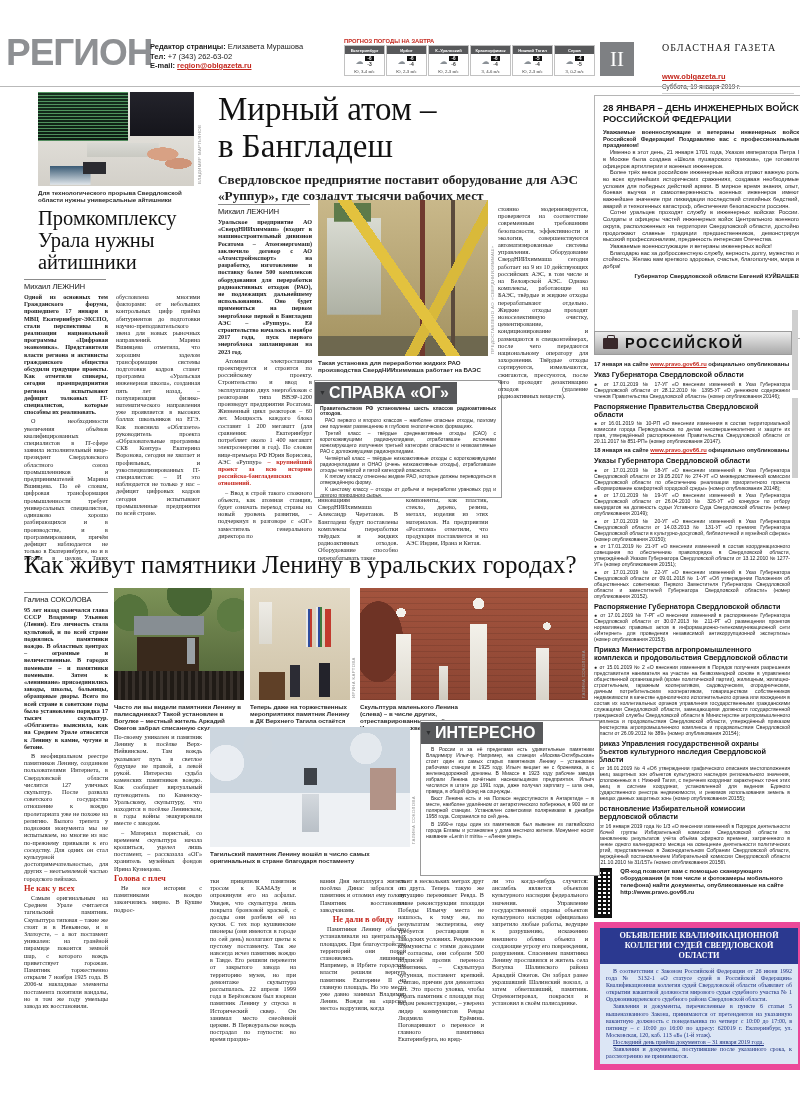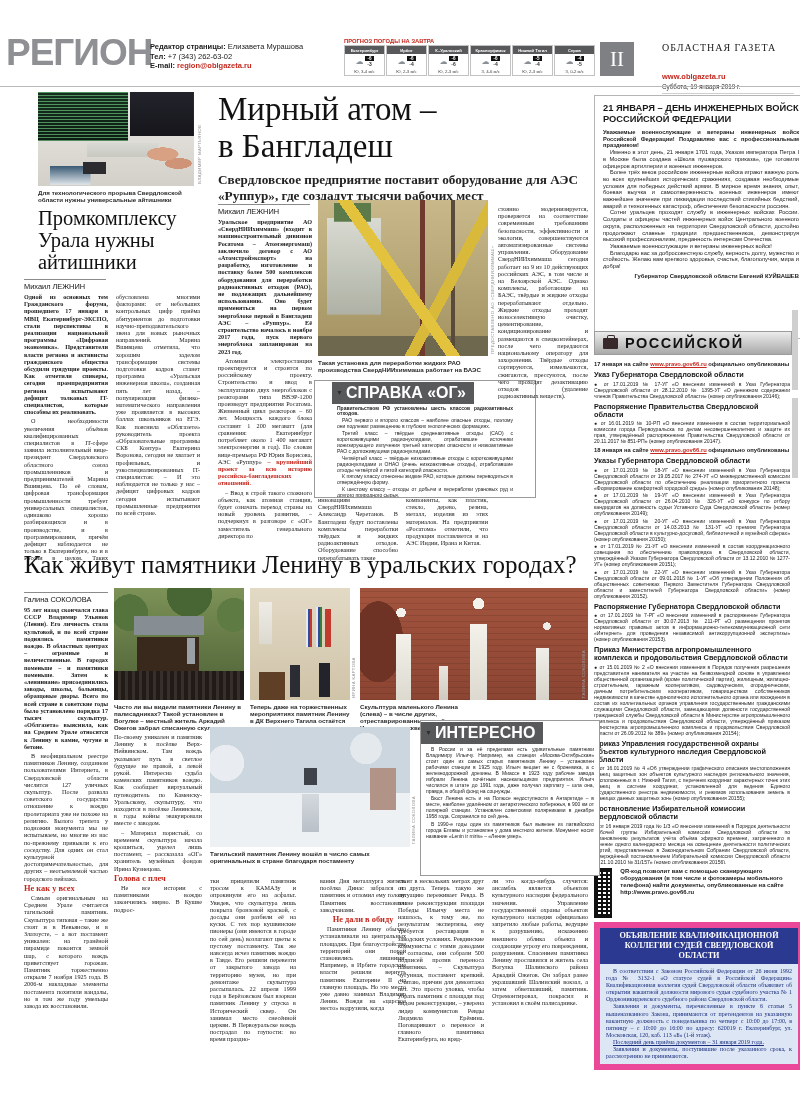--- a/index.html
+++ b/index.html
@@ -4,21 +4,21 @@
 <style>
   html,body{margin:0;padding:0;background:#ddd}
   .page{position:relative;width:800px;height:1108px;margin:0 auto;background:#fff;overflow:hidden;
         font-family:"Liberation Sans",sans-serif;color:#1a1a1a}
   .abs{position:absolute}
   .vcred{writing-mode:vertical-rl;transform:rotate(180deg);font-size:4.3px;letter-spacing:.4px;color:#9a9a9a;white-space:nowrap}
   
   .region{font-size:37px;font-weight:bold;color:#8e9093;letter-spacing:-1px;line-height:37px}
   .edblock{font-size:7.5px;line-height:9.5px;color:#222}
   .edblock b{font-weight:bold}
-  .redlink{color:#c4271d;font-weight:bold;}
+  .redlink{color:#c4271d;font-weight:bold;text-decoration:underline}
   .hr{background:#b9b9b9;height:1px}
   
   .w-title{color:#c4271d;font-weight:bold;font-size:5.8px;margin-bottom:1px}
   .w-row{display:flex}
   .w-cell{width:40px;border:1px solid #c2c2c2;margin-right:1px;background:#fff}
   .w-name{background:#58595b;color:#fff;font-size:4.1px;font-weight:bold;text-align:center;padding:1.5px 0}
   .w-mid{display:flex;justify-content:center;align-items:center;gap:2px;height:15px}
   .w-cloud{color:#8a9096;font-size:8px;line-height:8px}
   .w-hi{background:#111;color:#fff;font-size:4.6px;font-weight:bold;padding:0 2px}
   .w-lo{font-size:5px;font-weight:bold;color:#333}
@@ -36,21 +36,21 @@
   .byline{border-top:1px solid #8b8b8b;padding-top:2px;font-size:7.4px;color:#111}
   .colT{font-family:"Liberation Serif",serif;font-size:6.2px;line-height:7.2px;text-align:justify;overflow:hidden}
   .colT p{margin:0 0 2px;text-indent:7px}
   .colT p.lead{font-weight:bold;text-indent:0}
   .redtext{color:#c4271d;font-weight:bold}
   .subhead{color:#c4271d;font-weight:bold;font-family:"Liberation Serif",serif;font-size:8.4px;text-indent:0!important;margin:3px 0 2px!important}
   .cap{font-weight:bold;font-size:6.2px;line-height:7.1px;color:#2b2b2b}
   
   .graybar{background:#58595b;color:#fff;font-weight:bold;display:inline-flex;align-items:center;gap:3px;padding:2px 8px 2px 4px}
   .tri{color:#2e2f31;font-size:7px;line-height:7px}
-  .spravka{border:1px solid #9a9a9a;background:#fff;padding:3px 22px;overflow:hidden}
+  .spravka{border:1px solid #9a9a9a;background:#fff;padding:3px 5px;overflow:hidden}
   .spravka .bar{margin:-3px 0 2px -5px}
   .sp-t{font-size:5px;line-height:5.9px;text-align:justify;color:#222}
   .sp-t p{margin:0 0 1px;text-indent:5px}
   .sp-t p.first{font-weight:bold;text-indent:0}
   .engbox{border:1px solid #b5b5b5;padding:7px 8px;overflow:hidden}
   .eng-title{font-weight:bold;font-size:9.3px;line-height:11px;margin-bottom:4px}
   .eng-p{font-size:5.7px;line-height:6.7px;text-align:justify;margin:0}
   .eng-p.n{text-indent:7px}
   .eng-p.b{font-weight:bold}
   .eng-sig{font-weight:bold;font-size:5.9px;text-align:right;margin-top:3px}
@@ -271,21 +271,21 @@
     <p style="text-indent:0">инновациям СвердНИИхиммаша Александр Черетанов. В Бангладеш будут поставлены комплексы переработки твёрдых и жидких радиоактивных отходов. Оборудование способно перерабатывать такие</p>
   </div>
   <div class="abs colT" style="left:406px;top:496px;width:82px;height:68px">
     <p style="text-indent:0">компоненты, как пластик, стекло, дерево, резина, металл, изделия из этих материалов. На предприятии «Росатома» отметили, что продукция поставляется и на АЭС Индии, Ирана и Китая.</p>
   </div>
   <div class="abs colT" style="left:498px;top:205px;width:90px;height:359px">
     <p style="text-indent:0">стоянно модернизируется, проверяется на соответствие современным требованиям безопасности, эффективности и экологии, совершенствуются автоматизированные системы управления. Оборудование СвердНИИхиммаша сегодня работает на 9 из 10 действующих российских АЭС, в том числе и на Белоярской АЭС. Однако комплексы, работающие на БАЭС, твёрдые и жидкие отходы перерабатывают отдельно. Жидкие отходы проходят ионоселективную очистку, цементирование, кондиционирование и размещаются в спецконтейнерах, после чего передаются национальному оператору для захоронения. Твёрдые отходы сортируются, измельчаются, сжигаются, прессуются, после чего проходят дезактивацию отходов (удаление радиоактивных веществ).</p>
   </div>
 
   <div class="abs engbox" style="left:594px;top:95px;width:196px;height:228px">
-    <div class="eng-title">21 ЯНВАРЯ – ДЕНЬ ИНЖЕНЕРНЫХ ВОЙСК РОССИЙСКОЙ ФЕДЕРАЦИИ</div>
+    <div class="eng-title">28 ЯНВАРЯ – ДЕНЬ ИНЖЕНЕРНЫХ ВОЙСК РОССИЙСКОЙ ФЕДЕРАЦИИ</div>
     <div>
 
     <p class="eng-p b">Уважаемые военнослужащие и ветераны инженерных войск Российской Федерации! Поздравляю вас с профессиональным праздником!</p>
         <p class="eng-p n">Именно в этот день, 21 января 1701 года, Указом императора Петра I в Москве была создана «Школа пушкарского приказа», где готовили офицеров артиллерии и военных инженеров.</p>
         <p class="eng-p n">Более трёх веков российские инженерные войска играют важную роль во всех крупнейших исторических сражениях, создавая необходимые условия для победных действий армии. В мирное время знания, опыт, боевая выучка и самоотверженность военных инженеров имеют важнейшее значение при ликвидации последствий стихийных бедствий, аварий и техногенных катастроф, обеспечении безопасности россиян.</p>
         <p class="eng-p n">Сотни уральцев проходят службу в инженерных войсках России. Солдаты и офицеры частей инженерных войск Центрального военного округа, расположенных на территории Свердловской области, достойно продолжают славные традиции предшественников, демонстрируя высокий профессионализм, преданность интересам Отечества.</p>
         <p class="eng-p n">Уважаемые военнослужащие и ветераны инженерных войск!</p>
         <p class="eng-p n">Благодарю вас за добросовестную службу, верность долгу, мужество и стойкость. Желаю вам крепкого здоровья, счастья, благополучия, мира и добра!</p>
       </div>
     <div class="eng-sig">Губернатор Свердловской области Евгений КУЙВАШЕВ</div>

